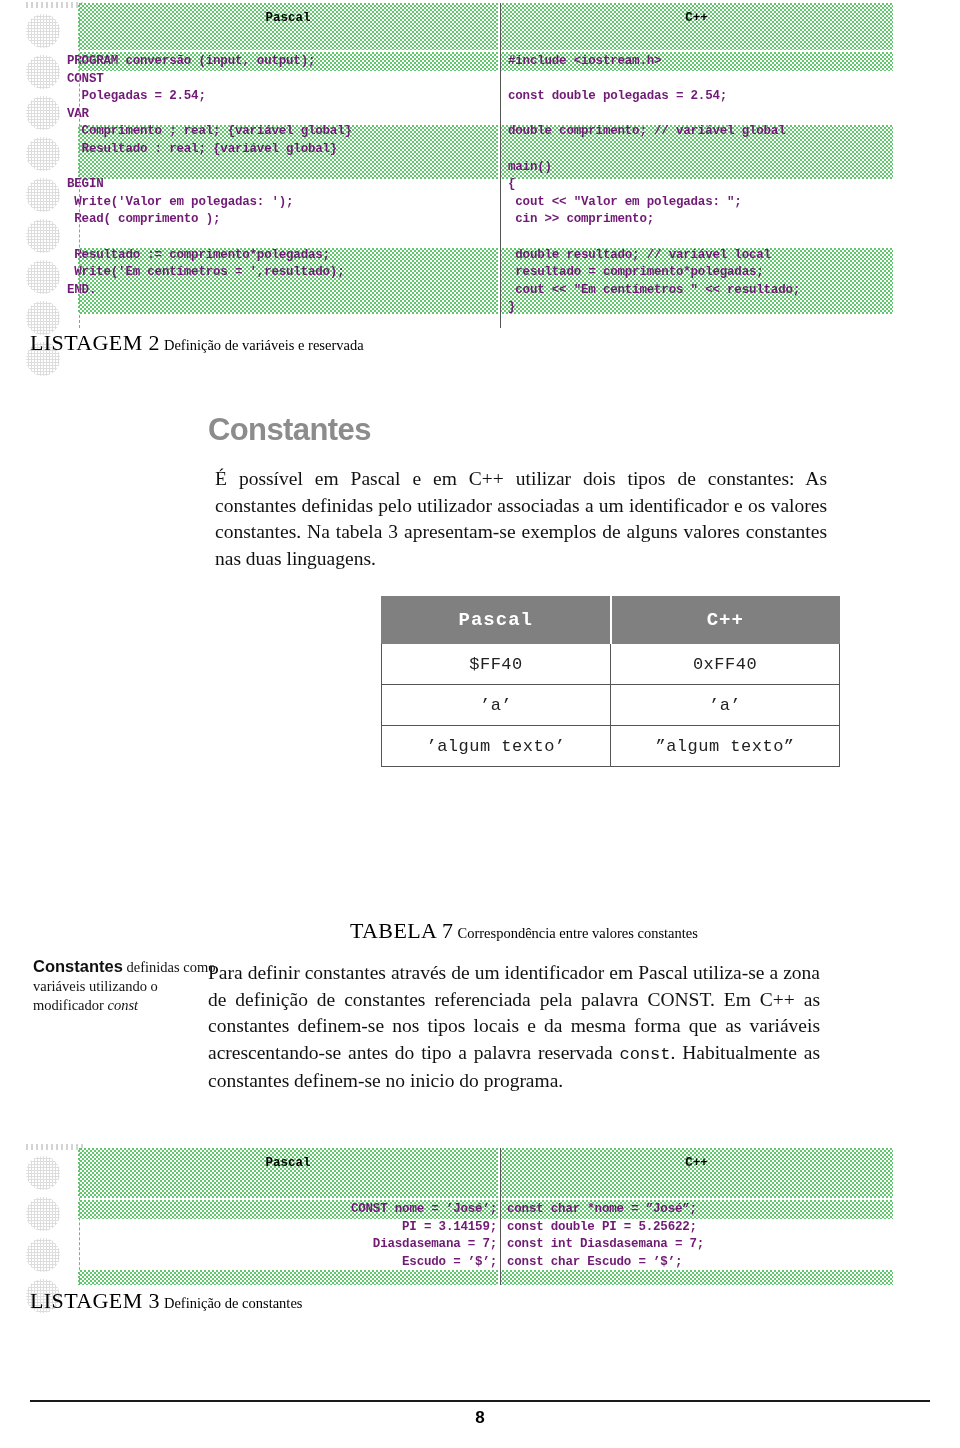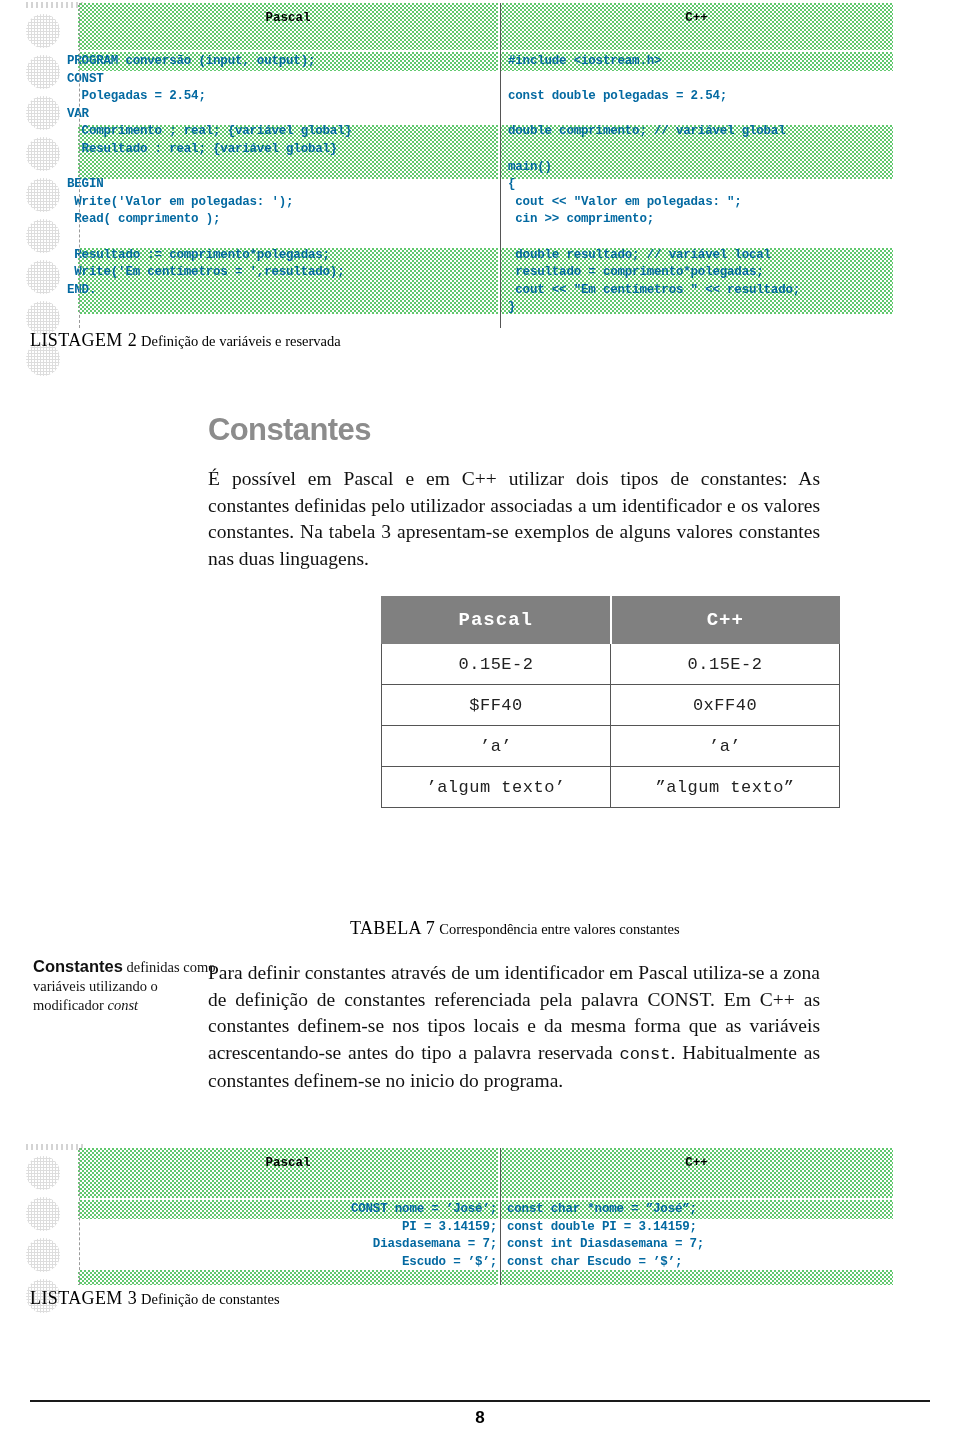--- a/index.html
+++ b/index.html
@@ -82,40 +82,40 @@
     border-left: 1px solid #555555;
     z-index: 3;
   }
   .code-col {
     position: absolute;
     z-index: 2;
     white-space: pre;
     font-size: 12.5px;
     line-height: 17.6px;
     font-weight: bold;
-    color: #0369a1;
+    color: #701a75;
     letter-spacing: -0.2px;
   }
   .code-title {
     position: absolute;
     z-index: 2;
     font-size: 12.5px;
     font-weight: bold;
     color: #000;
     white-space: pre;
   }
 
   
   .caption {
     position: absolute;
     font-family: "Liberation Serif", serif;
     white-space: nowrap;
   }
   .caption .cap-lead {
-    font-size: 18px;
+    font-size: 22px;
     letter-spacing: .4px;
   }
   .caption .cap-text {
     font-size: 14.5px;
   }
 
   
   .section-heading {
     position: absolute;
     font-family: "Liberation Sans", sans-serif;
@@ -266,38 +266,34 @@
 }</div>
 </div>
 
 <div class="caption" style="left:30px; top:330px;">
   <span class="cap-lead">LISTAGEM 2</span>
   <span class="cap-text">Definição de variáveis e reservada</span>
 </div>
 
 <div class="section-heading" style="left:208px; top:412px;">Constantes</div>
 
-<div class="body-par" style="left:208px; top:466px; width:612px;">É possível em Pascal e em C++ utilizar dois tipos de constantes: As constantes definidas pelo utilizador associadas a um identificador e os valores constantes. Na tabela 3 apresentam-se exemplos de alguns valores constantes nas duas linguagens.</div>
+<div class="body-par" style="left:215px; top:466px; width:612px;">É possível em Pascal e em C++ utilizar dois tipos de constantes: As constantes definidas pelo utilizador associadas a um identificador e os valores constantes. Na tabela 3 apresentam-se exemplos de alguns valores constantes nas duas linguagens.</div>
 
 <table class="const-table" style="left:381px; top:596px; width:458px;">
   <colgroup>
       <col style="width:229px;">
       <col style="width:229px;">
     </colgroup>
   <thead>
     <tr>
       <th>Pascal</th>
       <th class="sep">C++</th>
     </tr>
   </thead>
   <tbody>
-    <tr>
-      <td>0.15E-2</td>
-      <td>0.15E-2</td>
-    </tr>
     <tr>
       <td>$FF40</td>
       <td>0xFF40</td>
     </tr>
     <tr>
       <td>’a’</td>
       <td>’a’</td>
     </tr>
     <tr>
       <td>’algum texto’</td>
@@ -342,21 +338,21 @@
   <div class="code-split" style="left:500px; top:6px; height:137px;"></div>
 
   <div class="code-title" style="left:78px; top:14px; width:420px; text-align:center;">Pascal</div>
   <div class="code-title" style="left:500px; top:14px; width:393px; text-align:center;">C++</div>
 
   <div class="code-col" style="left:67px; top:59px; width:430px;text-align:right;">CONST nome = ’José’;
       PI = 3.14159;
       Diasdasemana = 7;
       Escudo = ’$’;</div>
   <div class="code-col" style="left:507px; top:59px; width:400px;">const char *nome = ”José”;
-const double PI = 3.14159;
+const double PI = 5.25622;
 const int Diasdasemana = 7;
 const char Escudo = ’$’;</div>
 </div>
 
 <div class="caption" style="left:30px; top:1288px;">
   <span class="cap-lead">LISTAGEM 3</span>
   <span class="cap-text">Definição de constantes</span>
 </div>
 
 <div class="footer-rule" style="left:30px; top:1400px; width:900px;"></div>

